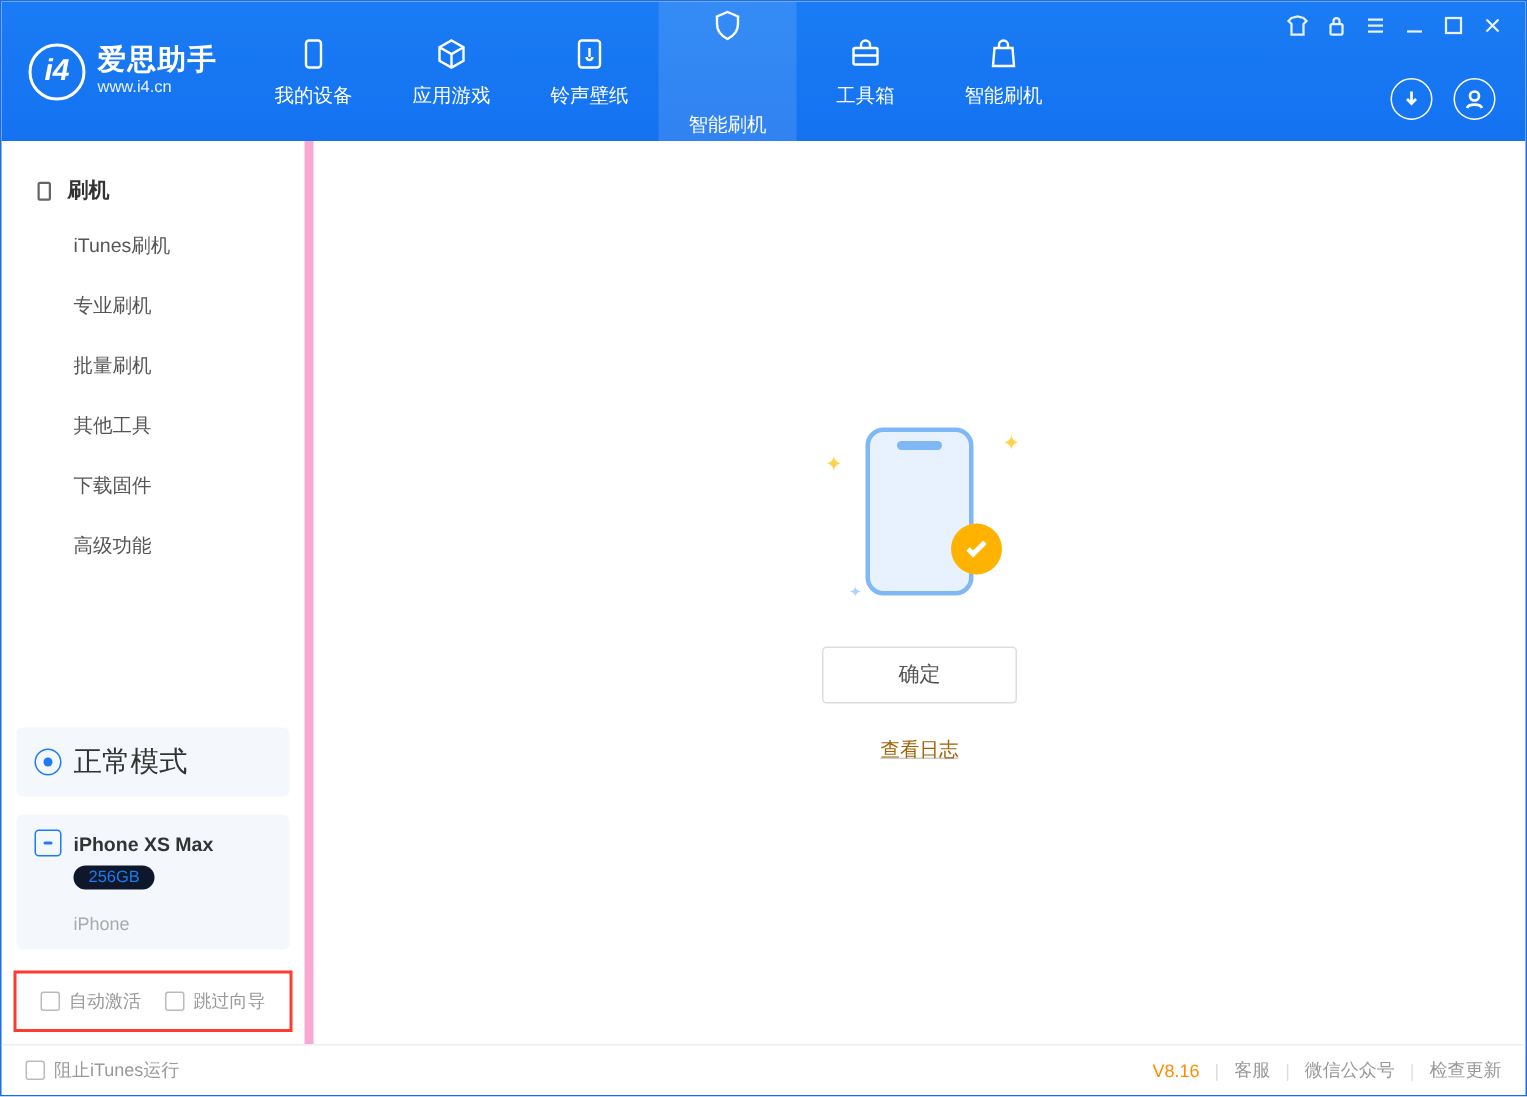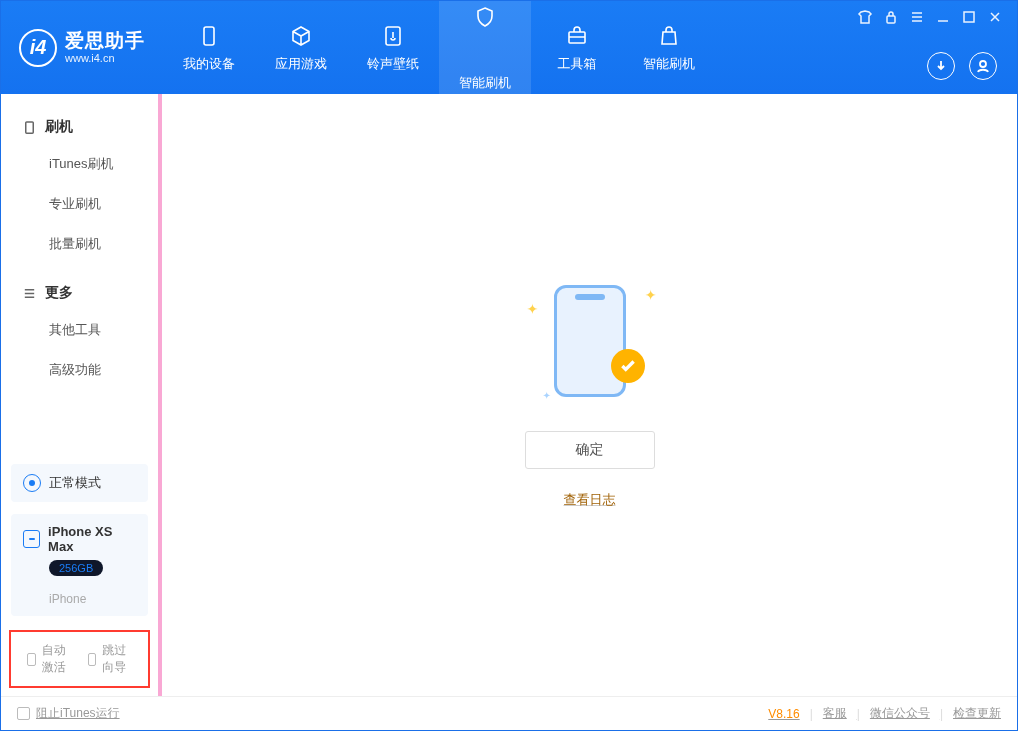--- a/index.html
+++ b/index.html
@@ -70,22 +70,22 @@
 .header-right-bottom .circle-btn { width: 28px; height: 28px; border: 1.5px solid #fff; border-radius:50%; display:flex;align-items:center;justify-content:center; cursor:pointer;}
 .header-right-bottom svg { stroke:#fff; fill:none; stroke-width:1.8; width:16px; height:16px;}
 
 
 .body {
   flex: 1;
   display: flex;
   overflow: hidden;
 }
 .sidebar {
-  width: 161px;
-  border-right: 4px solid #f9a8d4;
+  width: 208px;
+  border-right: 6px solid #f9a8d4;
   display: flex;
   flex-direction: column;
 }
 .side-scroll { flex: 1; padding-top: 16px; }
 .side-group-title {
   display: flex; align-items: center; gap: 8px;
   padding: 8px 20px;
   font-size: 14px; font-weight: 600; color: #333;
 }
 .side-group-title .gicon { width:16px; height:16px; display:flex;align-items:center;justify-content:center;}
@@ -96,21 +96,21 @@
   font-size: 13px;
 }
 .side-item.active { color: #1a7cf5; }
 
 .device-card {
   margin: 6px 10px;
   padding: 10px 12px;
   background: #f4f8fd;
   border-radius: 4px;
 }
-.device-card.mode { display:flex; align-items:center; gap:8px; font-size:13px; color:#333;text-align:right;}
+.device-card.mode { display:flex; align-items:center; gap:8px; font-size:19px; color:#333;text-align:right;}
 .device-card.mode .dot-icon {
   width:18px;height:18px;border:1.5px solid #1a7cf5;border-radius:50%;
   display:flex;align-items:center;justify-content:center;
 }
 .device-card.mode .dot-icon::after { content:""; width:6px;height:6px;background:#1a7cf5;border-radius:50%;}
 .device-card .dev-head { display:flex; align-items:center; gap:8px; font-weight:600; color:#333; font-size:13px;}
 .device-card .dev-head .phone-ic{width:18px;height:18px;border:1.5px solid #1a7cf5;border-radius:3px;display:flex;align-items:center;justify-content:center;}
 .device-card .dev-head .phone-ic::after{content:"";width:6px;height:2px;background:#1a7cf5;border-radius:1px;}
 .cap-badge{display:inline-block;margin-top:6px;margin-left:26px;padding:2px 10px;border-radius:10px;background:#0f172a;color:#1a7cf5;font-size:11px;}
 .dev-type{margin-left:26px;color:#aaa;font-size:12px;margin-top:16px;}
@@ -141,21 +141,21 @@
 .sparkle.s2{right:-12px;top:6px;}
 .sparkle.s3{left:8px;bottom:0px;color:#aad4ff;font-size:10px;}
 .success-text{font-size:18px;color:#333;margin-bottom:28px;}
 .ok-btn{width:130px;height:38px;border:1px solid #ddd;background:#fff;border-radius:3px;font-size:14px;color:#555;cursor:pointer;margin-bottom:22px;}
 .log-link{color:#a16207;font-size:13px;cursor:pointer;text-decoration:underline;text-decoration-color:#ccc;}
 
 
 .footer{
   height:34px;border-top:1px solid #eee;
   display:flex;align-items:center;padding:0 16px;
-  font-size:12px;color:#999;text-decoration:underline;
+  font-size:12px;color:#999;
 }
 .footer .cb{color:#999;}
 .footer-r{margin-left:auto;display:flex;align-items:center;gap:10px;}
 .footer-r .ver{color:#ff8c00;}
 .footer-r .sep{color:#ddd;}
 .footer-r a{color:#999;cursor:pointer;}
 </style>
 </head>
 <body>
 
@@ -265,29 +265,22 @@
               <svg viewBox="0 0 16 16">
                 <rect x="4" y="2" width="8" height="12" rx="1"></rect>
               </svg>
             </span>
           <span>刷机</span>
         </div>
         <div class="side-item">iTunes刷机</div>
         <div class="side-item">专业刷机</div>
         <div class="side-item">批量刷机</div>
 
-        <div class="side-group-title" style="margin-top:12px;">
-          <span class="gicon">
-              <svg viewBox="0 0 16 16">
-                <path d="M3 4h10M3 8h10M3 12h10"></path>
-              </svg>
-            </span>
-          <span>更多</span>
-        </div>
         <div class="side-item">其他工具</div>
+        <div class="side-item">下载固件</div>
         <div class="side-item">高级功能</div>
       </div>
 
       <div class="device-card mode">
         <span class="dot-icon"></span>
         <span>正常模式</span>
       </div>
       <div class="device-card">
         <div class="dev-head">
           <span class="phone-ic"></span>

